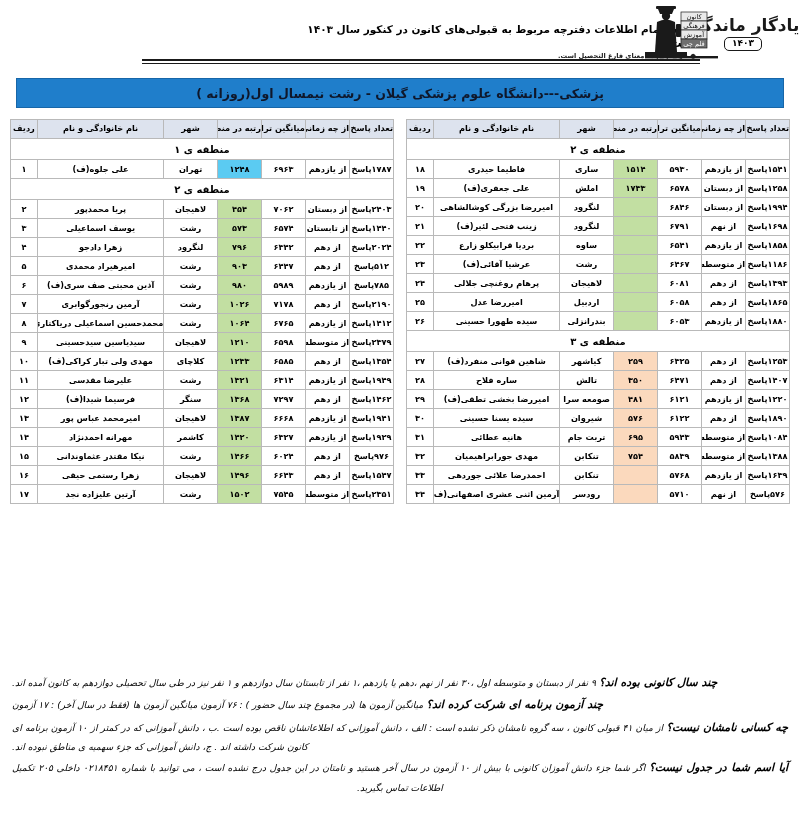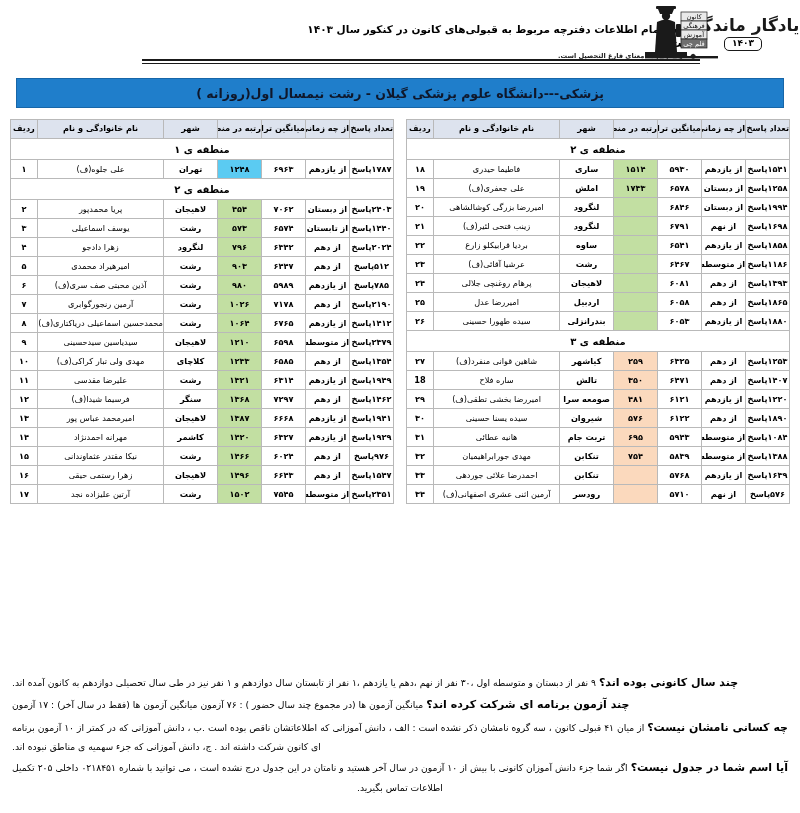--- a/index.html
+++ b/index.html
@@ -122,21 +122,21 @@
   col.c-name{width:33%;}
   col.c-city{width:14%;}
   col.c-rank{width:11.5%;}
   col.c-mean{width:11.5%;}
   col.c-since{width:11.5%;}
   col.c-ans{width:11.5%;}
 
   td.name{
     text-align:right;
     padding-right:6px;
-    font-weight:normal;
+    font-weight:bold;
     font-size:8.4px;
     margin-top:8px;
   }
   td.radif{font-weight:bold;font-size:8.2px;}
   td.city{font-weight:bold;font-size:8.2px;}
   td.rank{font-weight:bold;font-size:8.4px;}
   td.mean{font-weight:bold;font-size:8.4px;}
   td.since{font-weight:bold;font-size:7.6px;}
   td.ans{font-weight:bold;font-size:7.6px;}
 
@@ -150,20 +150,21 @@
   td.rank.r2{background:#c2dfa2;text-align:center;}
   td.rank.r3{background:#fbd9bd;}
 
   
   .notes{
     position:absolute;
     left:12px;right:12px;
     top:672px;
     direction:rtl;
     text-align:right;
+    font-style:italic;
   }
   .note-p{
     font-size:9.2px;
     line-height:1.95;
     margin:0 0 1px 0;
     text-align:justify;
     text-align-last:left;
   }
   .note-p.center-last{text-align-last:center;}
   .q{font-weight:bold;font-size:11px;}
@@ -337,21 +338,21 @@
             <td class="name">شاهین قوانی منفرد(ف)</td>
             <td class="radif">۲۷</td>
           </tr>
           <tr>
             <td class="ans">۱۴۰۷پاسخ</td>
             <td class="since">از دهم</td>
             <td class="mean">۶۴۷۱</td>
             <td class="rank r3">۳۵۰</td>
             <td class="city">تالش</td>
             <td class="name">ساره فلاح</td>
-            <td class="radif">18</td>
+            <td class="radif">۲۸</td>
           </tr>
           <tr>
             <td class="ans">۱۲۲۰پاسخ</td>
             <td class="since">از یازدهم</td>
             <td class="mean">۶۱۲۱</td>
             <td class="rank r3">۴۸۱</td>
             <td class="city">صومعه سرا</td>
             <td class="name">امیررضا بخشی تطقی(ف)</td>
             <td class="radif">۲۹</td>
           </tr>

